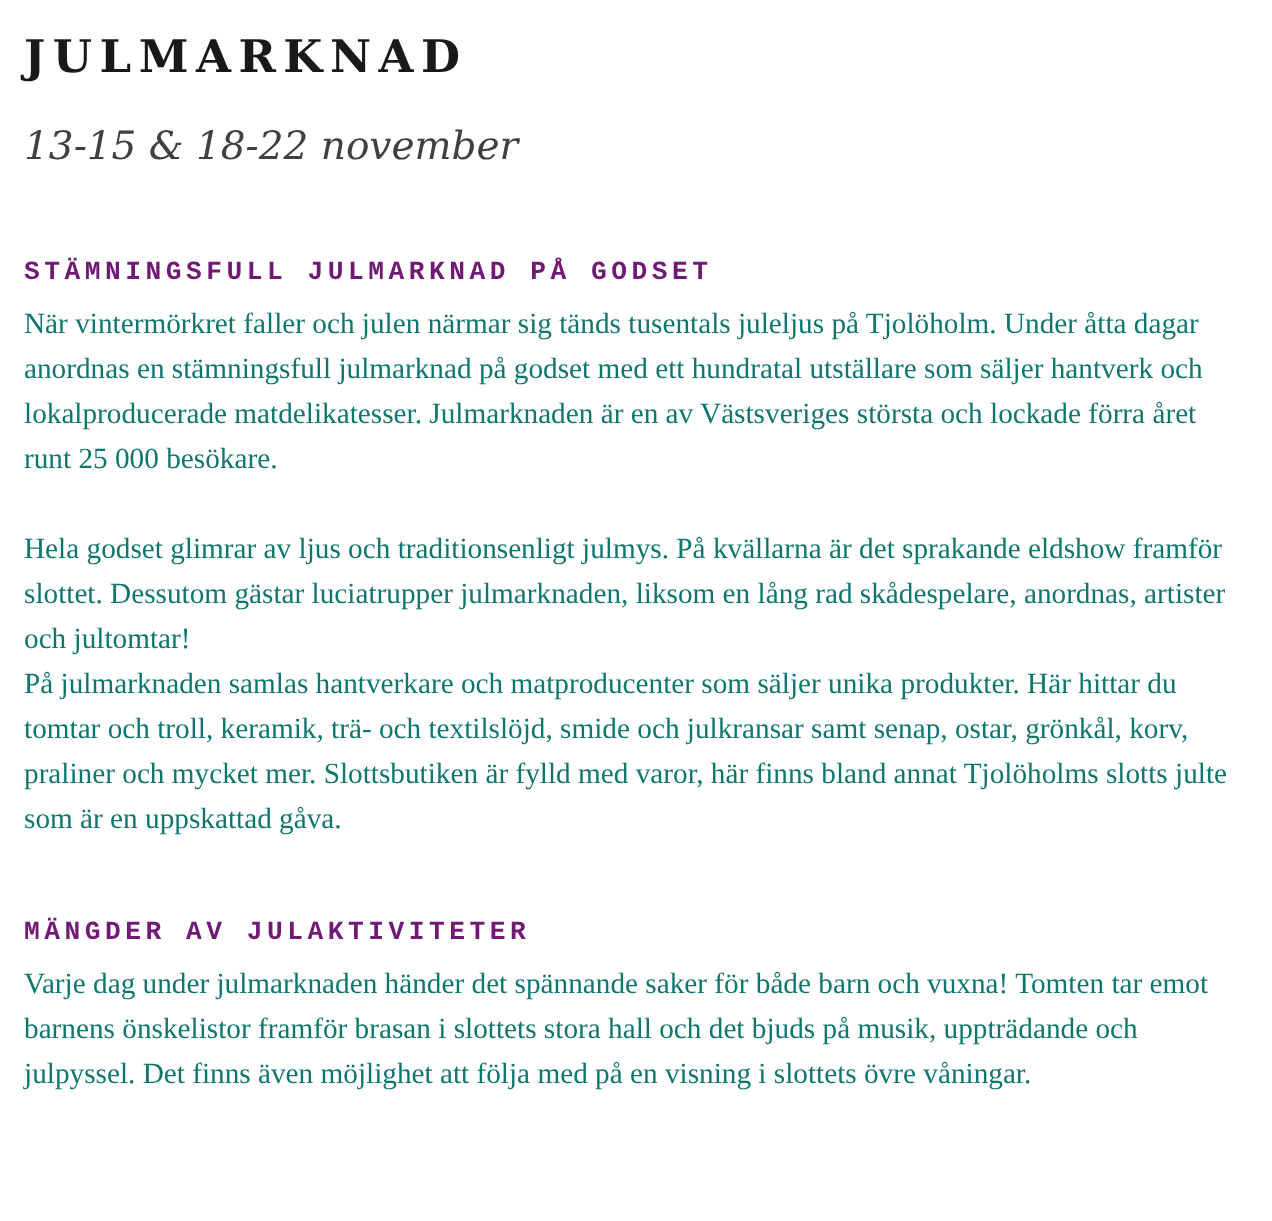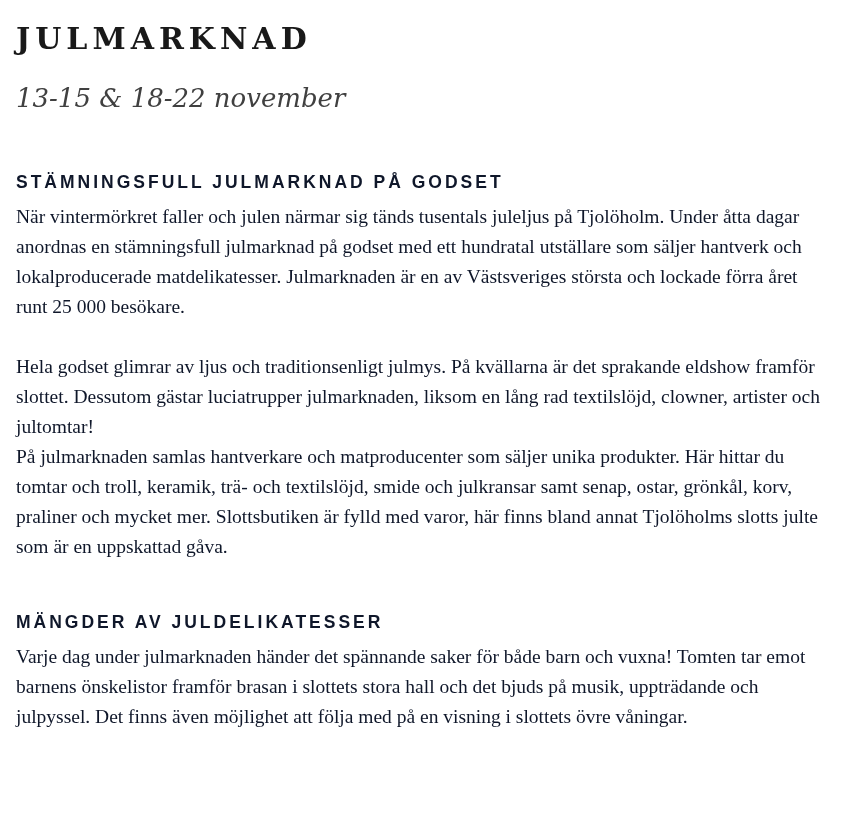--- a/index.html
+++ b/index.html
@@ -34,57 +34,57 @@
     font-weight: 500;
     font-size: 26px;
     line-height: 1.2;
     color: #404040;
   }
   .section {
     margin: 0;
   }
   .section-heading {
     margin: 50px 0 8px 0;
-    font-family: Liberation Sans, sans-serif;
+    font-family: Liberation Mono, monospace;
     font-weight: 700;
     font-size: 17.5px;
     letter-spacing: 3px;
     line-height: 1.25;
-    color: #0f172a;
+    color: #701a75;
   }
   .section:first-of-type .section-heading {
     margin-top: 58px;
   }
   .body-paragraph {
     margin: 0 0 30px 0;
     font-size: 19.5px;
     line-height: 30px;
-    color: #0f172a;
+    color: #0f766e;
   }
   .body-paragraph:last-child {
     margin-bottom: 0;
   }
 </style>
 </head>
 <body>
 
 <main class="page">
 
   <h1 class="page-title">JULMARKNAD</h1>
 
   <p class="page-subtitle">13-15 &amp; 18-22 november</p>
 
   <section class="section">
     <h2 class="section-heading">STÄMNINGSFULL JULMARKNAD PÅ GODSET</h2>
     <p class="body-paragraph">När vintermörkret faller och julen närmar sig tänds tusentals juleljus på Tjolöholm. Under åtta dagar anordnas en stämningsfull julmarknad på godset med ett hundratal utställare som säljer hantverk och lokalproducerade matdelikatesser. Julmarknaden är en av Västsveriges största och lockade förra året runt 25 000 besökare.</p>
-    <p class="body-paragraph">Hela godset glimrar av ljus och traditionsenligt julmys. På kvällarna är det sprakande eldshow framför slottet. Dessutom gästar luciatrupper julmarknaden, liksom en lång rad textilslöjd, clowner, artister och jultomtar!</p>
+    <p class="body-paragraph">Hela godset glimrar av ljus och traditionsenligt julmys. På kvällarna är det sprakande eldshow framför slottet. Dessutom gästar luciatrupper julmarknaden, liksom en lång rad skådespelare, anordnas, artister och jultomtar!</p>
   </section>
 
   <section class="section">
     <p class="body-paragraph">På julmarknaden samlas hantverkare och matproducenter som säljer unika produkter. Här hittar du tomtar och troll, keramik, trä- och textilslöjd, smide och julkransar samt senap, ostar, grönkål, korv, praliner och mycket mer. Slottsbutiken är fylld med varor, här finns bland annat Tjolöholms slotts julte som är en uppskattad gåva.</p>
   </section>
 
   <section class="section">
-    <h2 class="section-heading">MÄNGDER AV JULDELIKATESSER</h2>
+    <h2 class="section-heading">MÄNGDER AV JULAKTIVITETER</h2>
     <p class="body-paragraph">Varje dag under julmarknaden händer det spännande saker för både barn och vuxna! Tomten tar emot barnens önskelistor framför brasan i slottets stora hall och det bjuds på musik, uppträdande och julpyssel. Det finns även möjlighet att följa med på en visning i slottets övre våningar.</p>
   </section>
 
 </main>
 
 </body></html>

